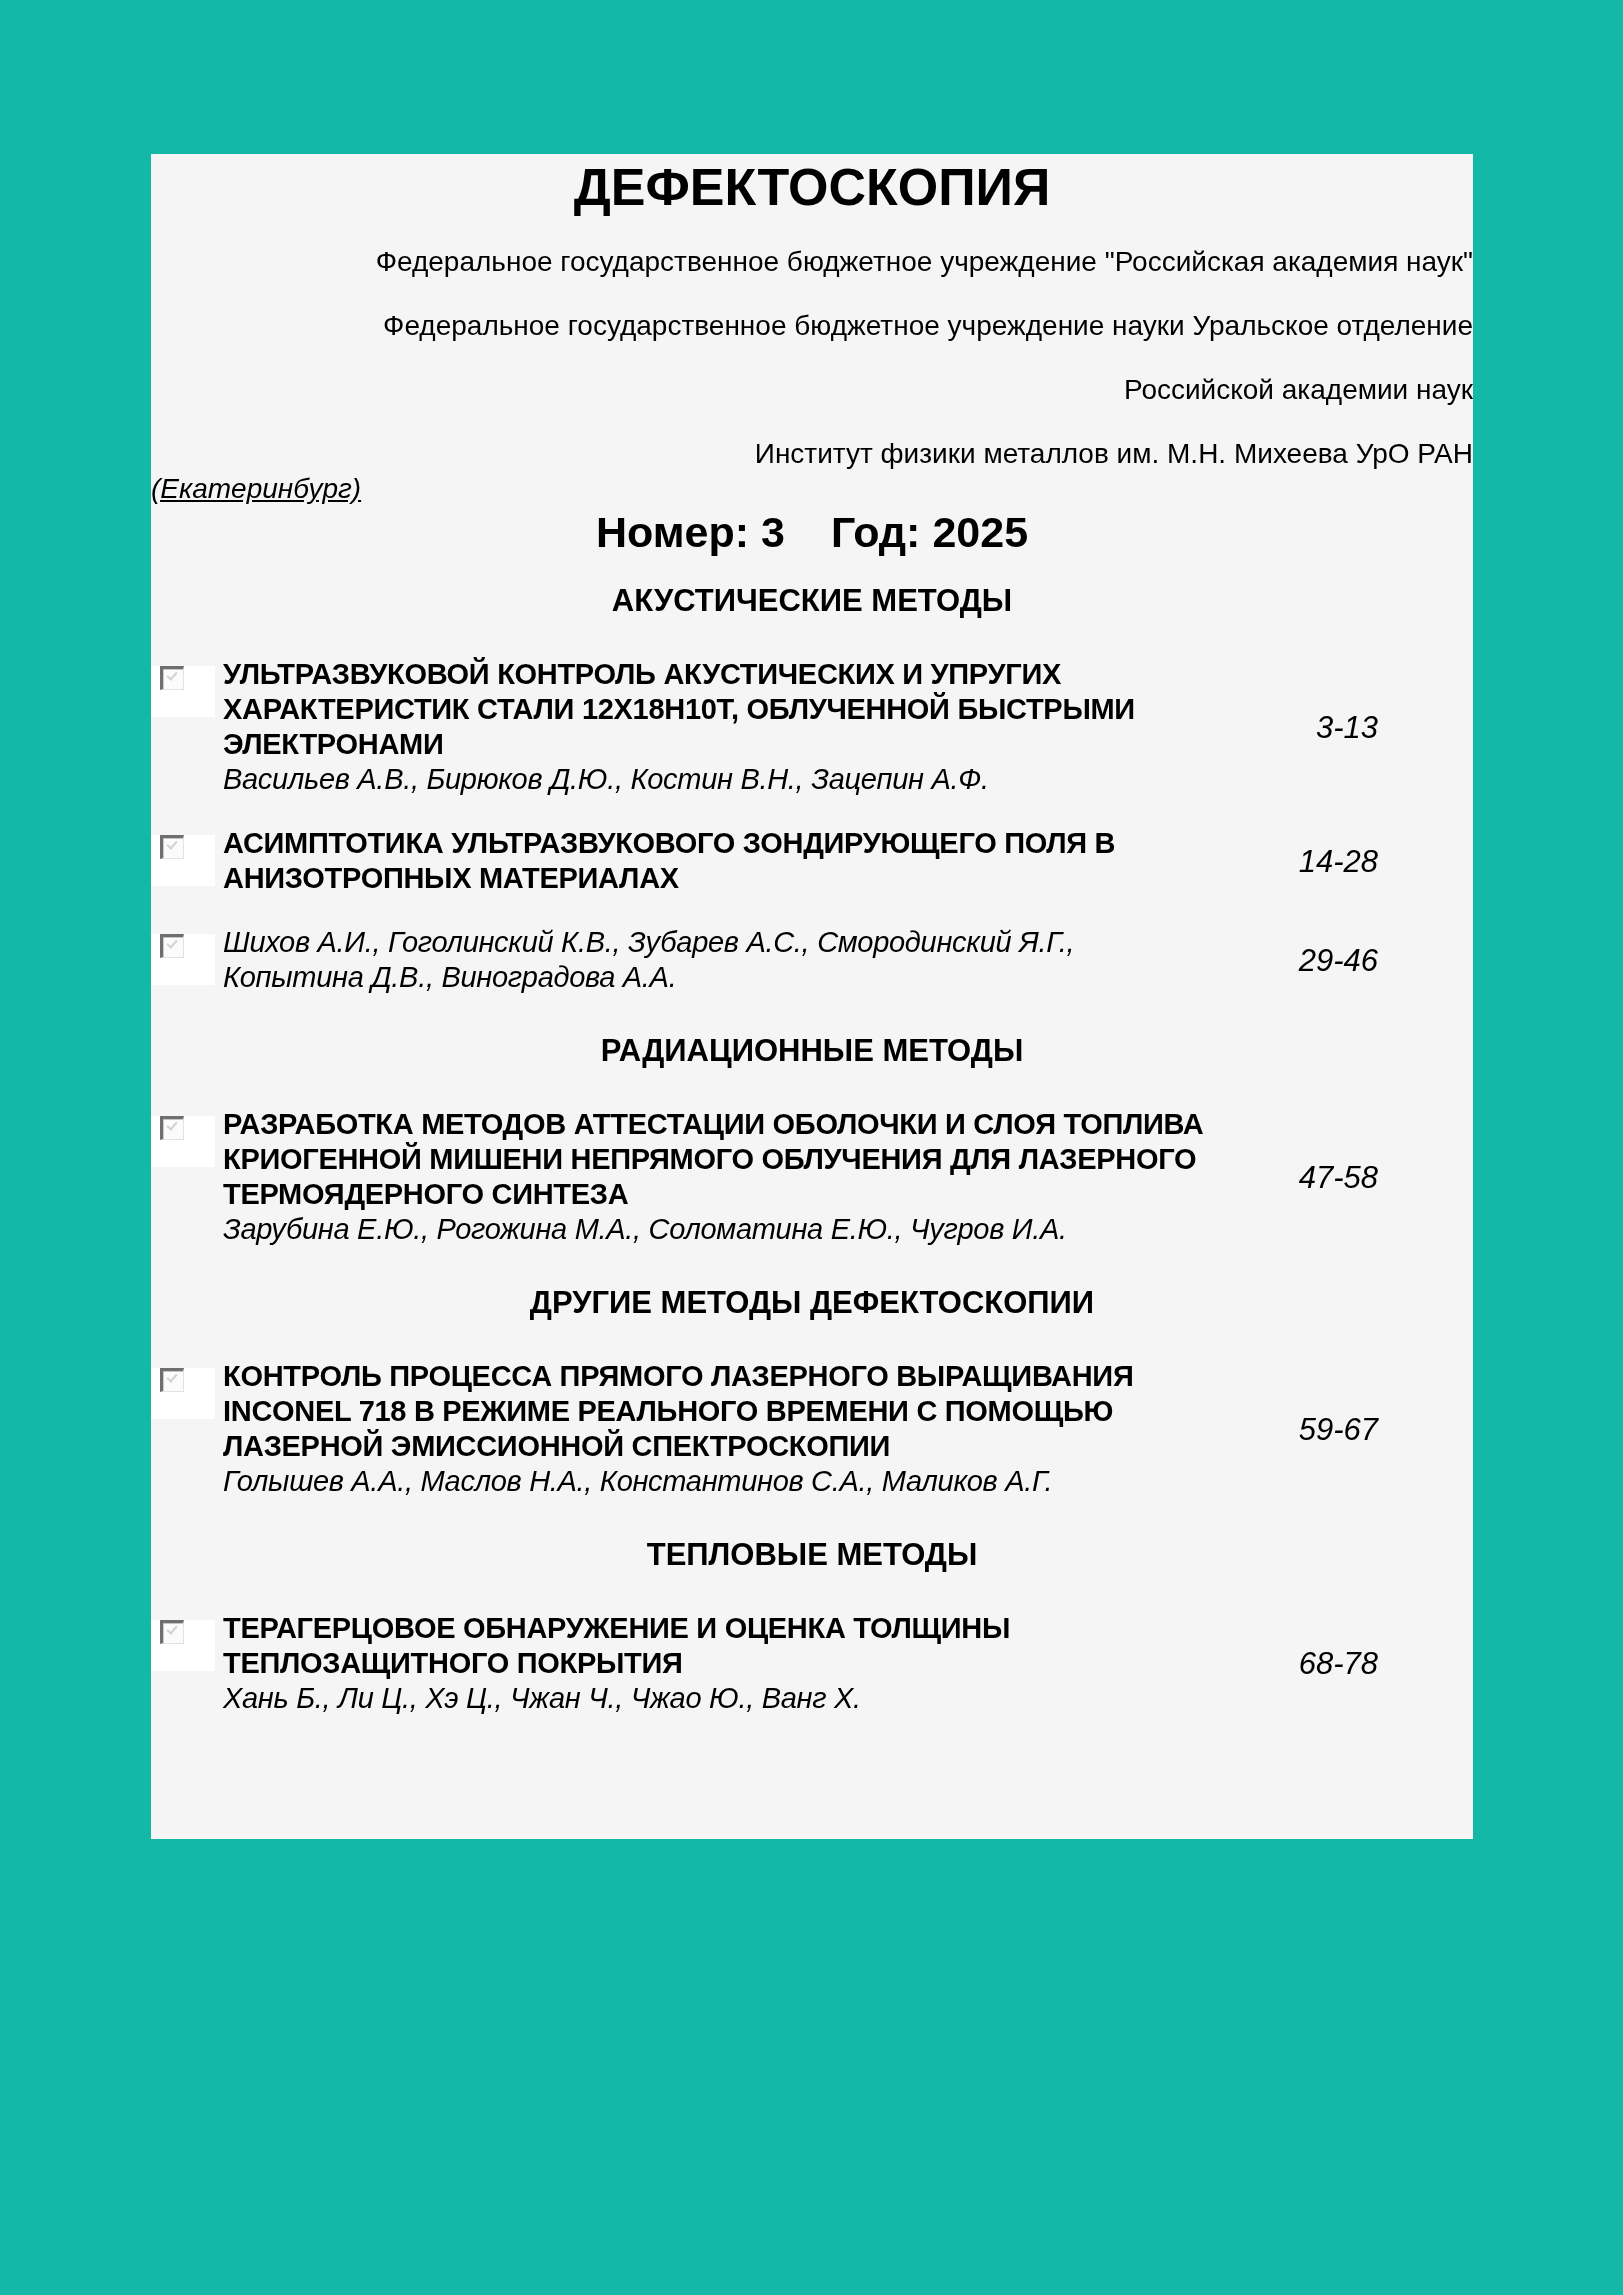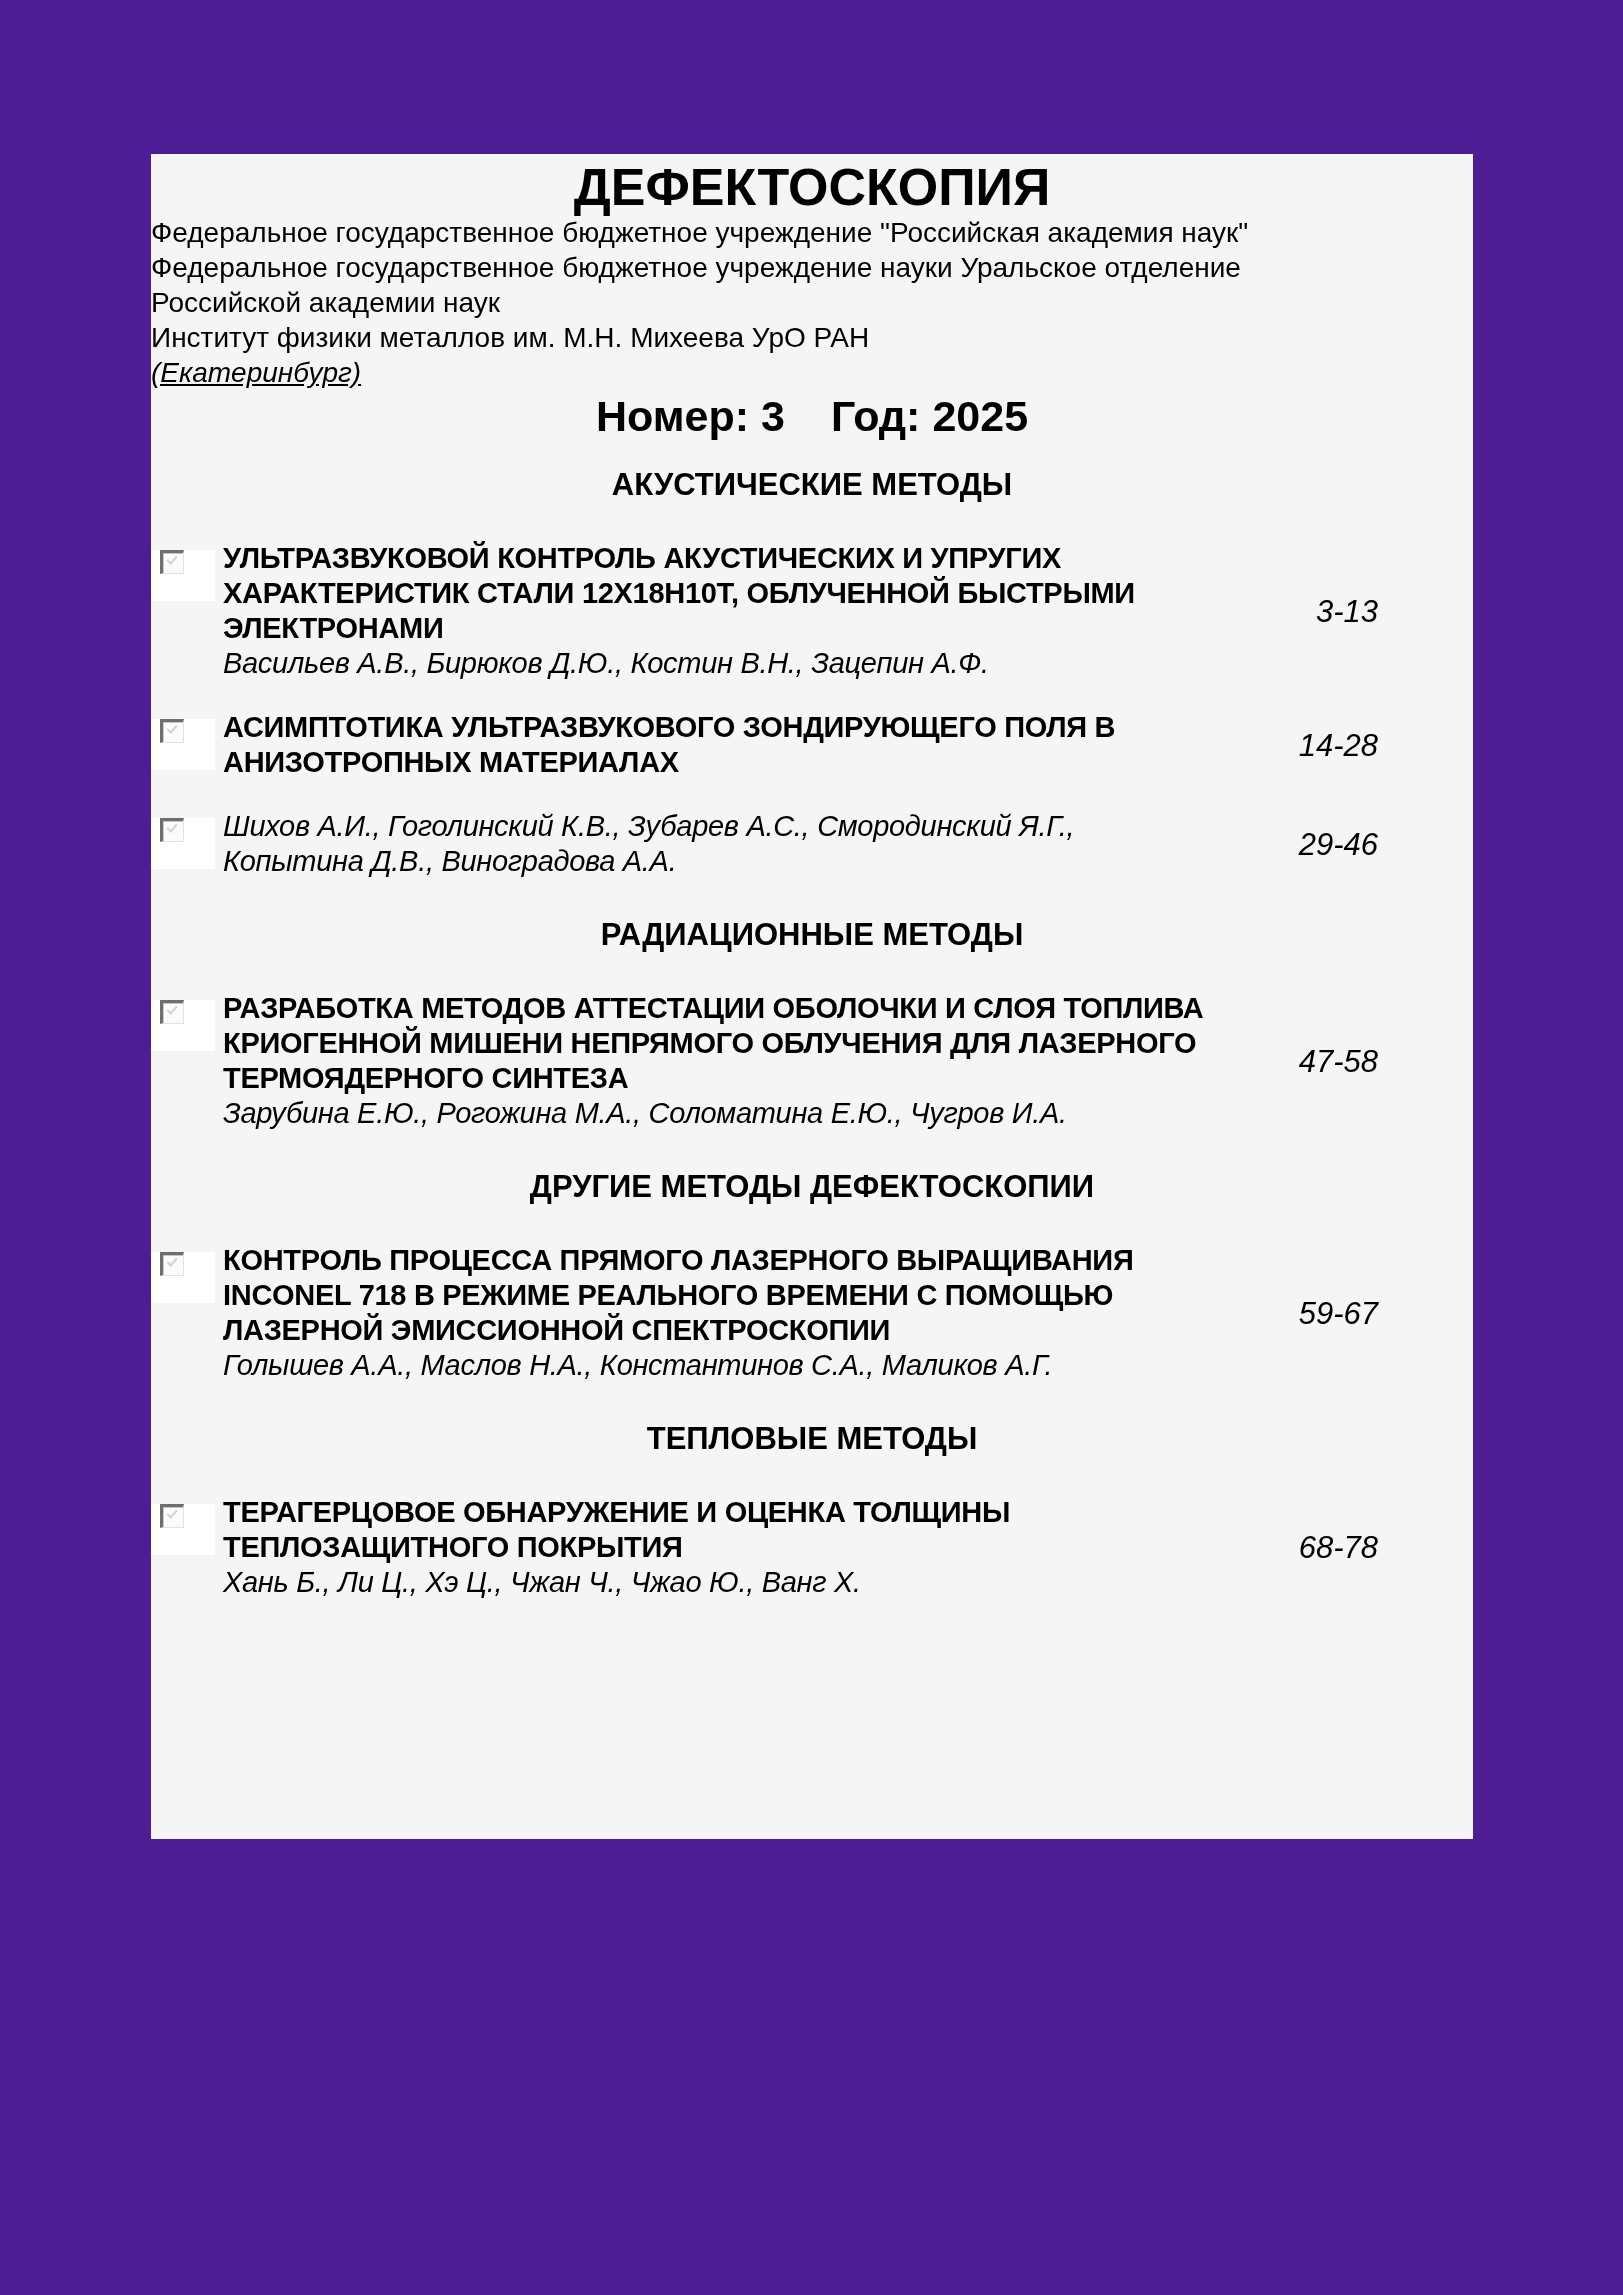--- a/index.html
+++ b/index.html
@@ -2,39 +2,40 @@
 <html style="font-size:10.5px"><head>
 <meta charset="utf-8">
 <style>
   * { margin: 0; padding: 0; box-sizing: border-box; }
   html, body {
     width: 1623px; height: 2295px;
     background: #ffffff;
     font-family: "Liberation Sans", "DejaVu Sans", sans-serif;
     color: #000000;
   }
-  .page { position: relative; width: 1623px; height: 2295px; background: #4c1d95; }
+  .page { position: relative; width: 1623px; height: 2295px; background: #14b8a6; }
 
   .toc-panel {
     position: absolute;
     left: 151px; top: 154px;
     width: 1322px; height: 1685px;
     background: #f5f5f5;
     padding-top: 5.2px;
     overflow: hidden;
   }
 
   .j-title {
     font-size: 52px; font-weight: bold;
     line-height: 56px; text-align: center;
     letter-spacing: 0px;
   }
   .aff-line {
     font-size: 28px; line-height: 35px;
-    text-align: left;
+    text-align: right;
+    margin-top: 29px;
   }
   .city-line {
     font-size: 28px; line-height: 35px;
     font-style: italic; text-align: left; text-decoration: underline;
   }
   .issue-line {
     font-size: 43px; font-weight: bold;
     line-height: 50px; text-align: center;
     margin-top: 1.3px;
   }

